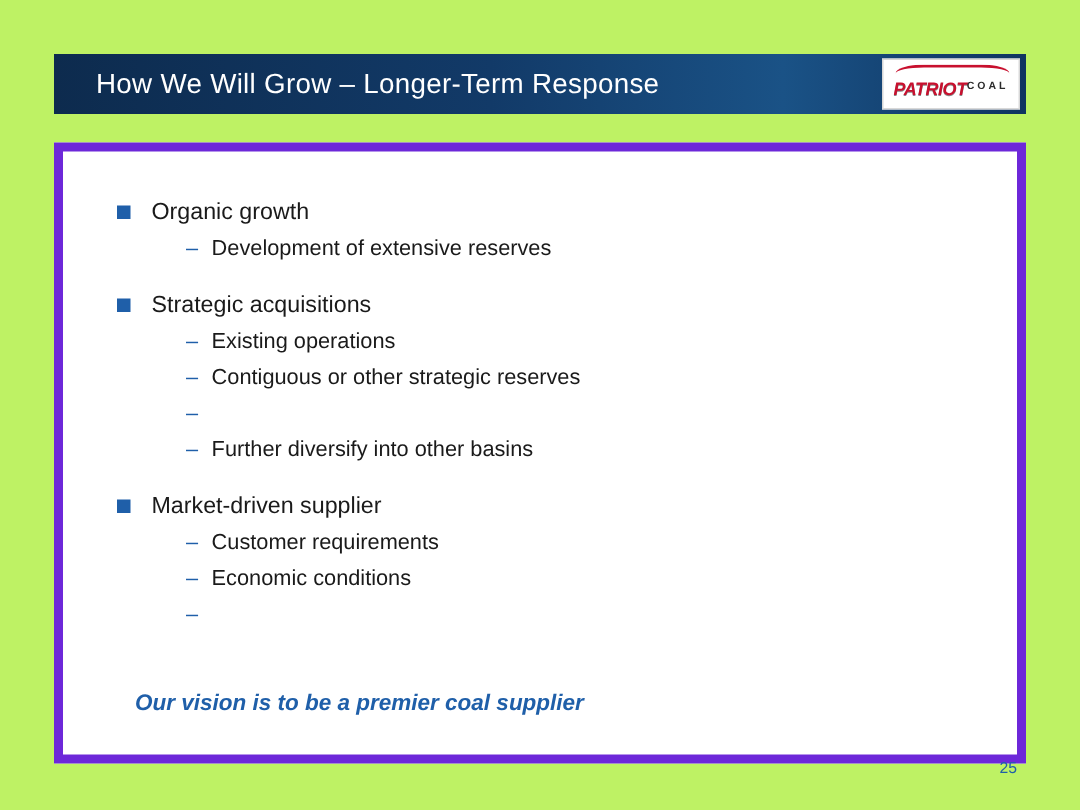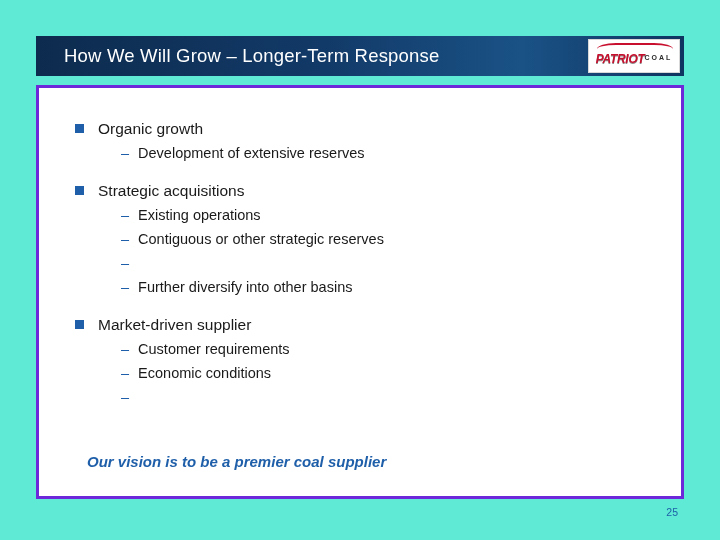--- a/index.html
+++ b/index.html
@@ -10,21 +10,21 @@
     width: 720px;
     height: 540px;
     background: #f7f7f7;
     font-family: "Liberation Sans", sans-serif;
     overflow: hidden;
   }
   .slide {
     position: relative;
     width: 720px;
     height: 540px;
-    background: #5eead4;
+    background: #bef264;
   }
 
   
   .title-bar {
     position: absolute;
     left: 36px;
     top: 36px;
     width: 648px;
     height: 40px;
     background: linear-gradient(to right, #0d2b4e 0%, #123a68 45%, #1a5286 75%, #0f3460 100%);
@@ -83,25 +83,25 @@
     color: #2b2b2b;
     letter-spacing: 2px;
     line-height: 1;
     margin-top: 2px;
   }
 
   
   .body-panel {
     position: absolute;
     left: 36px;
-    top: 85px;
+    top: 95px;
     width: 648px;
     height: 414px;
     background: #ffffff;
-    border: 3px solid #6d28d9;
+    border: 6px solid #6d28d9;
     box-sizing: border-box;
   }
 
   .content {
     position: absolute;
     left: 36px;
     top: 30px;
     width: 580px;
   }
 

